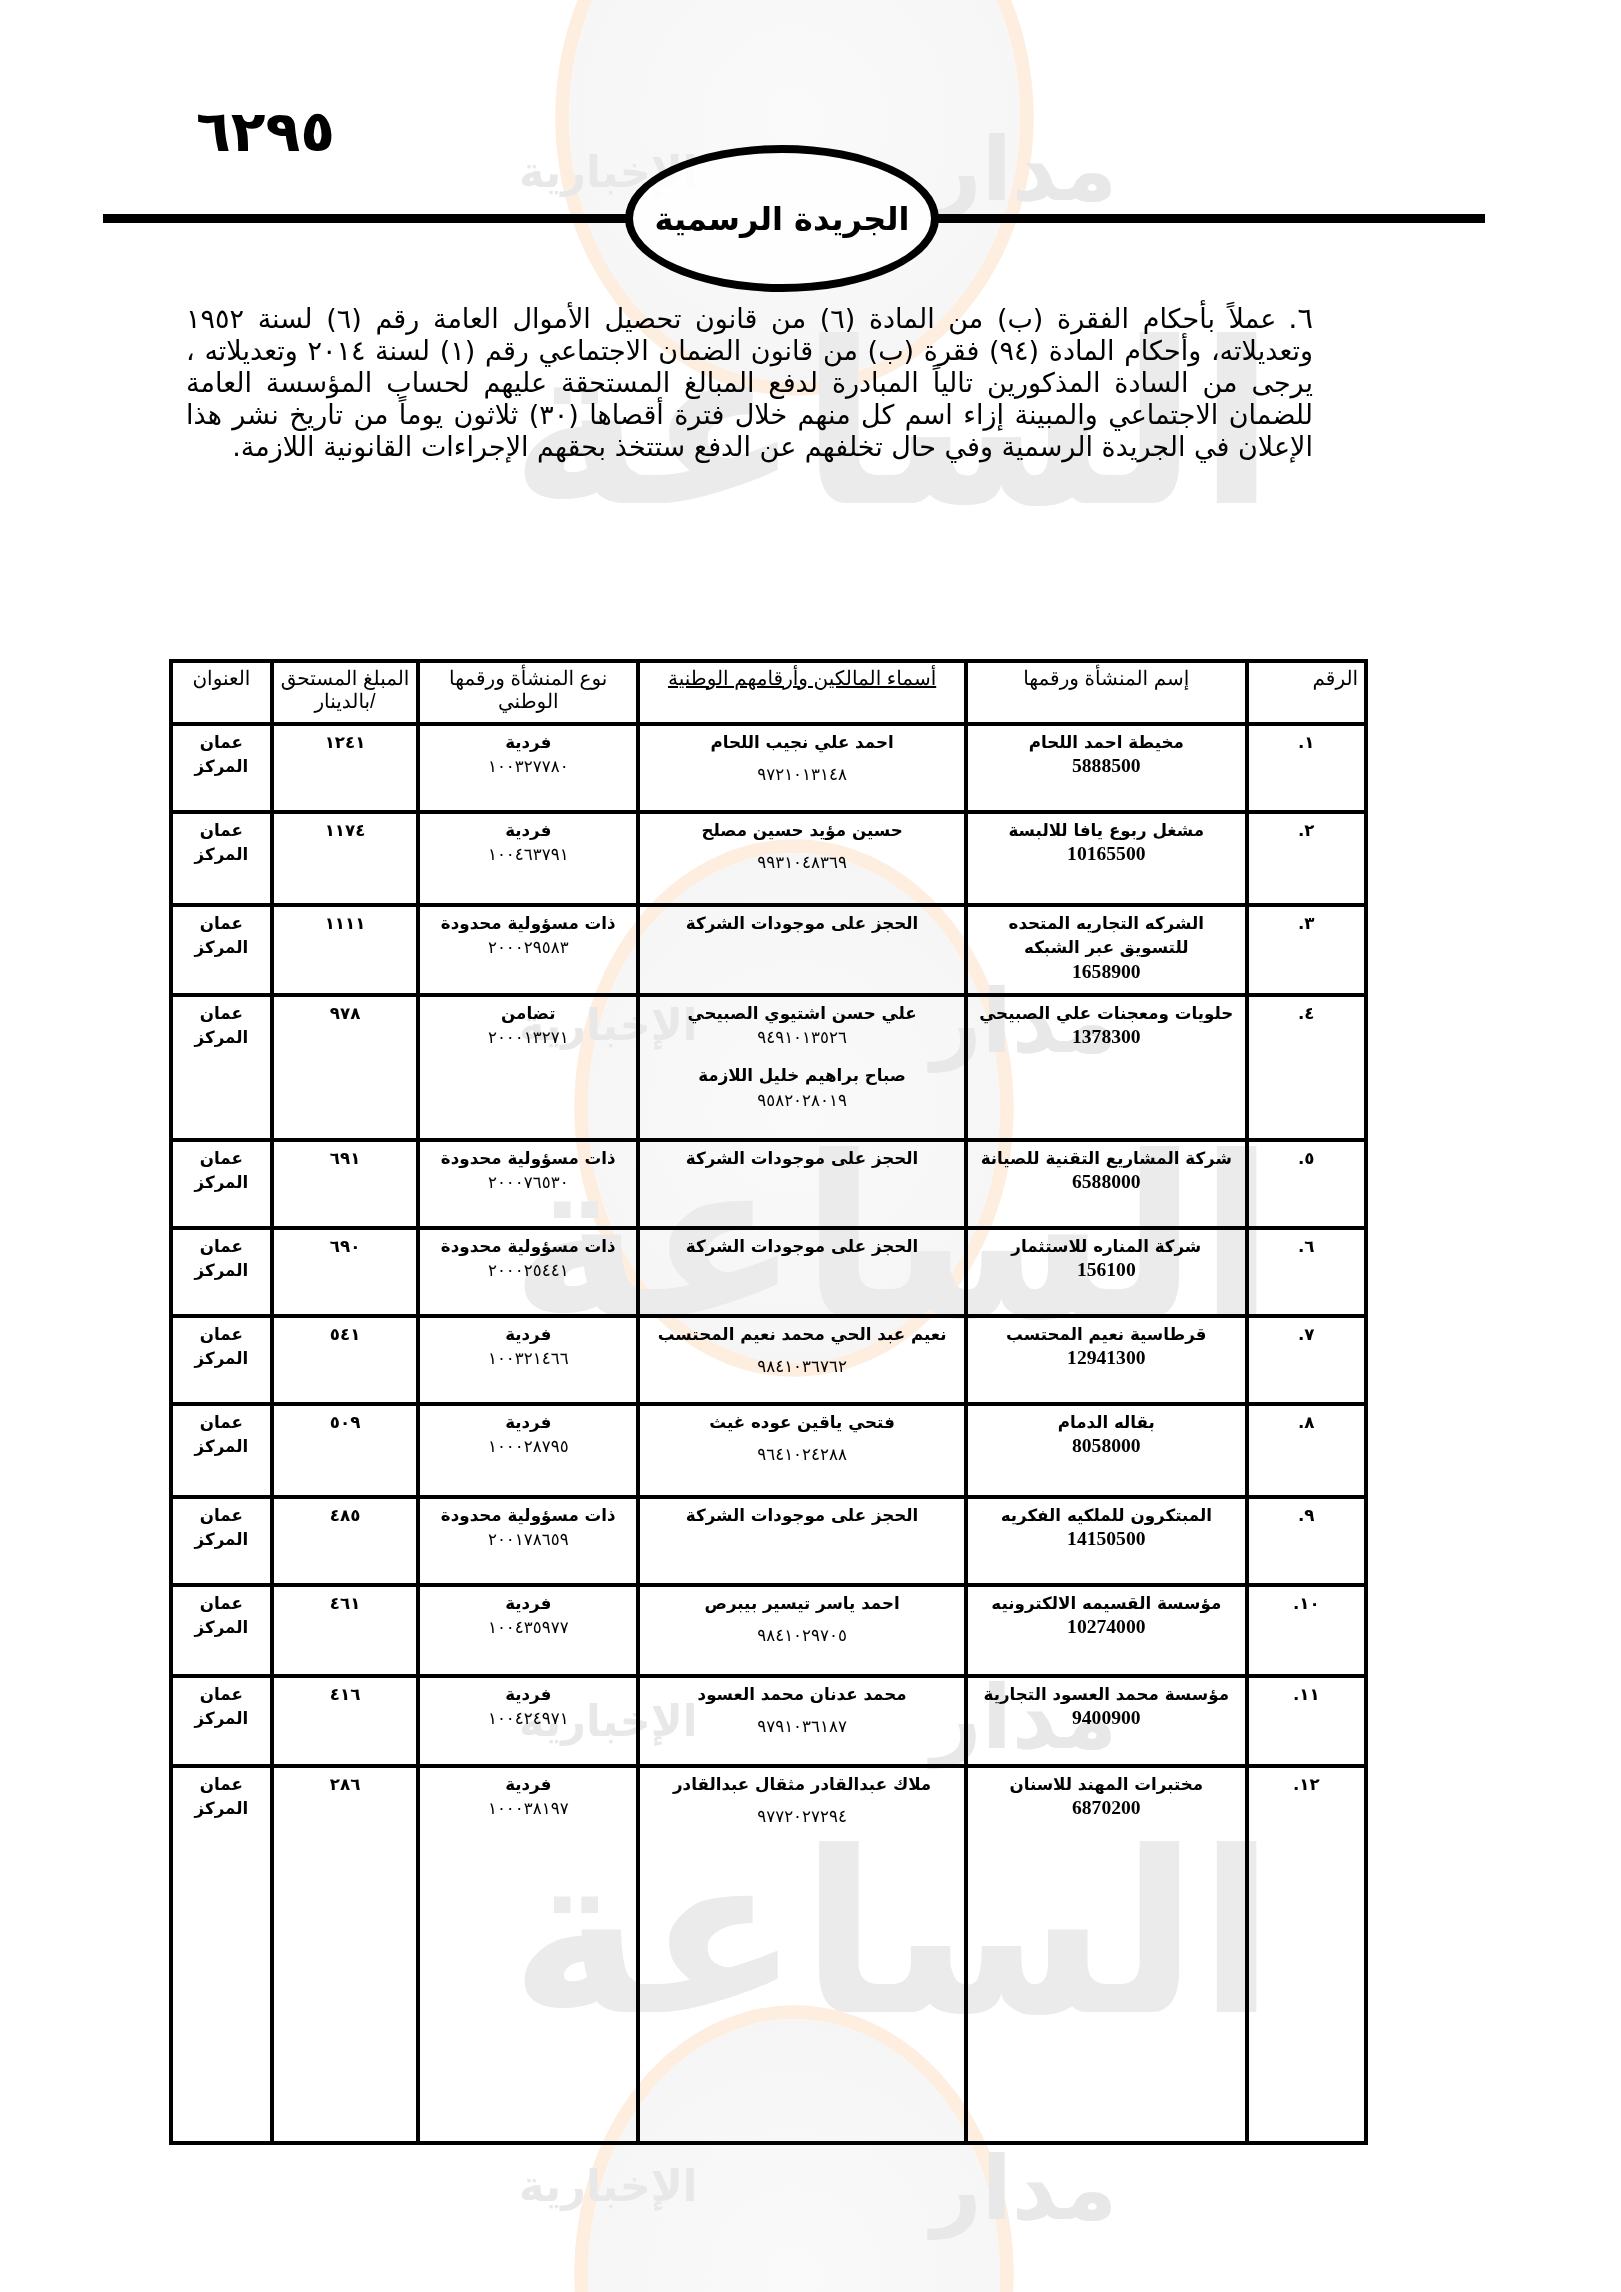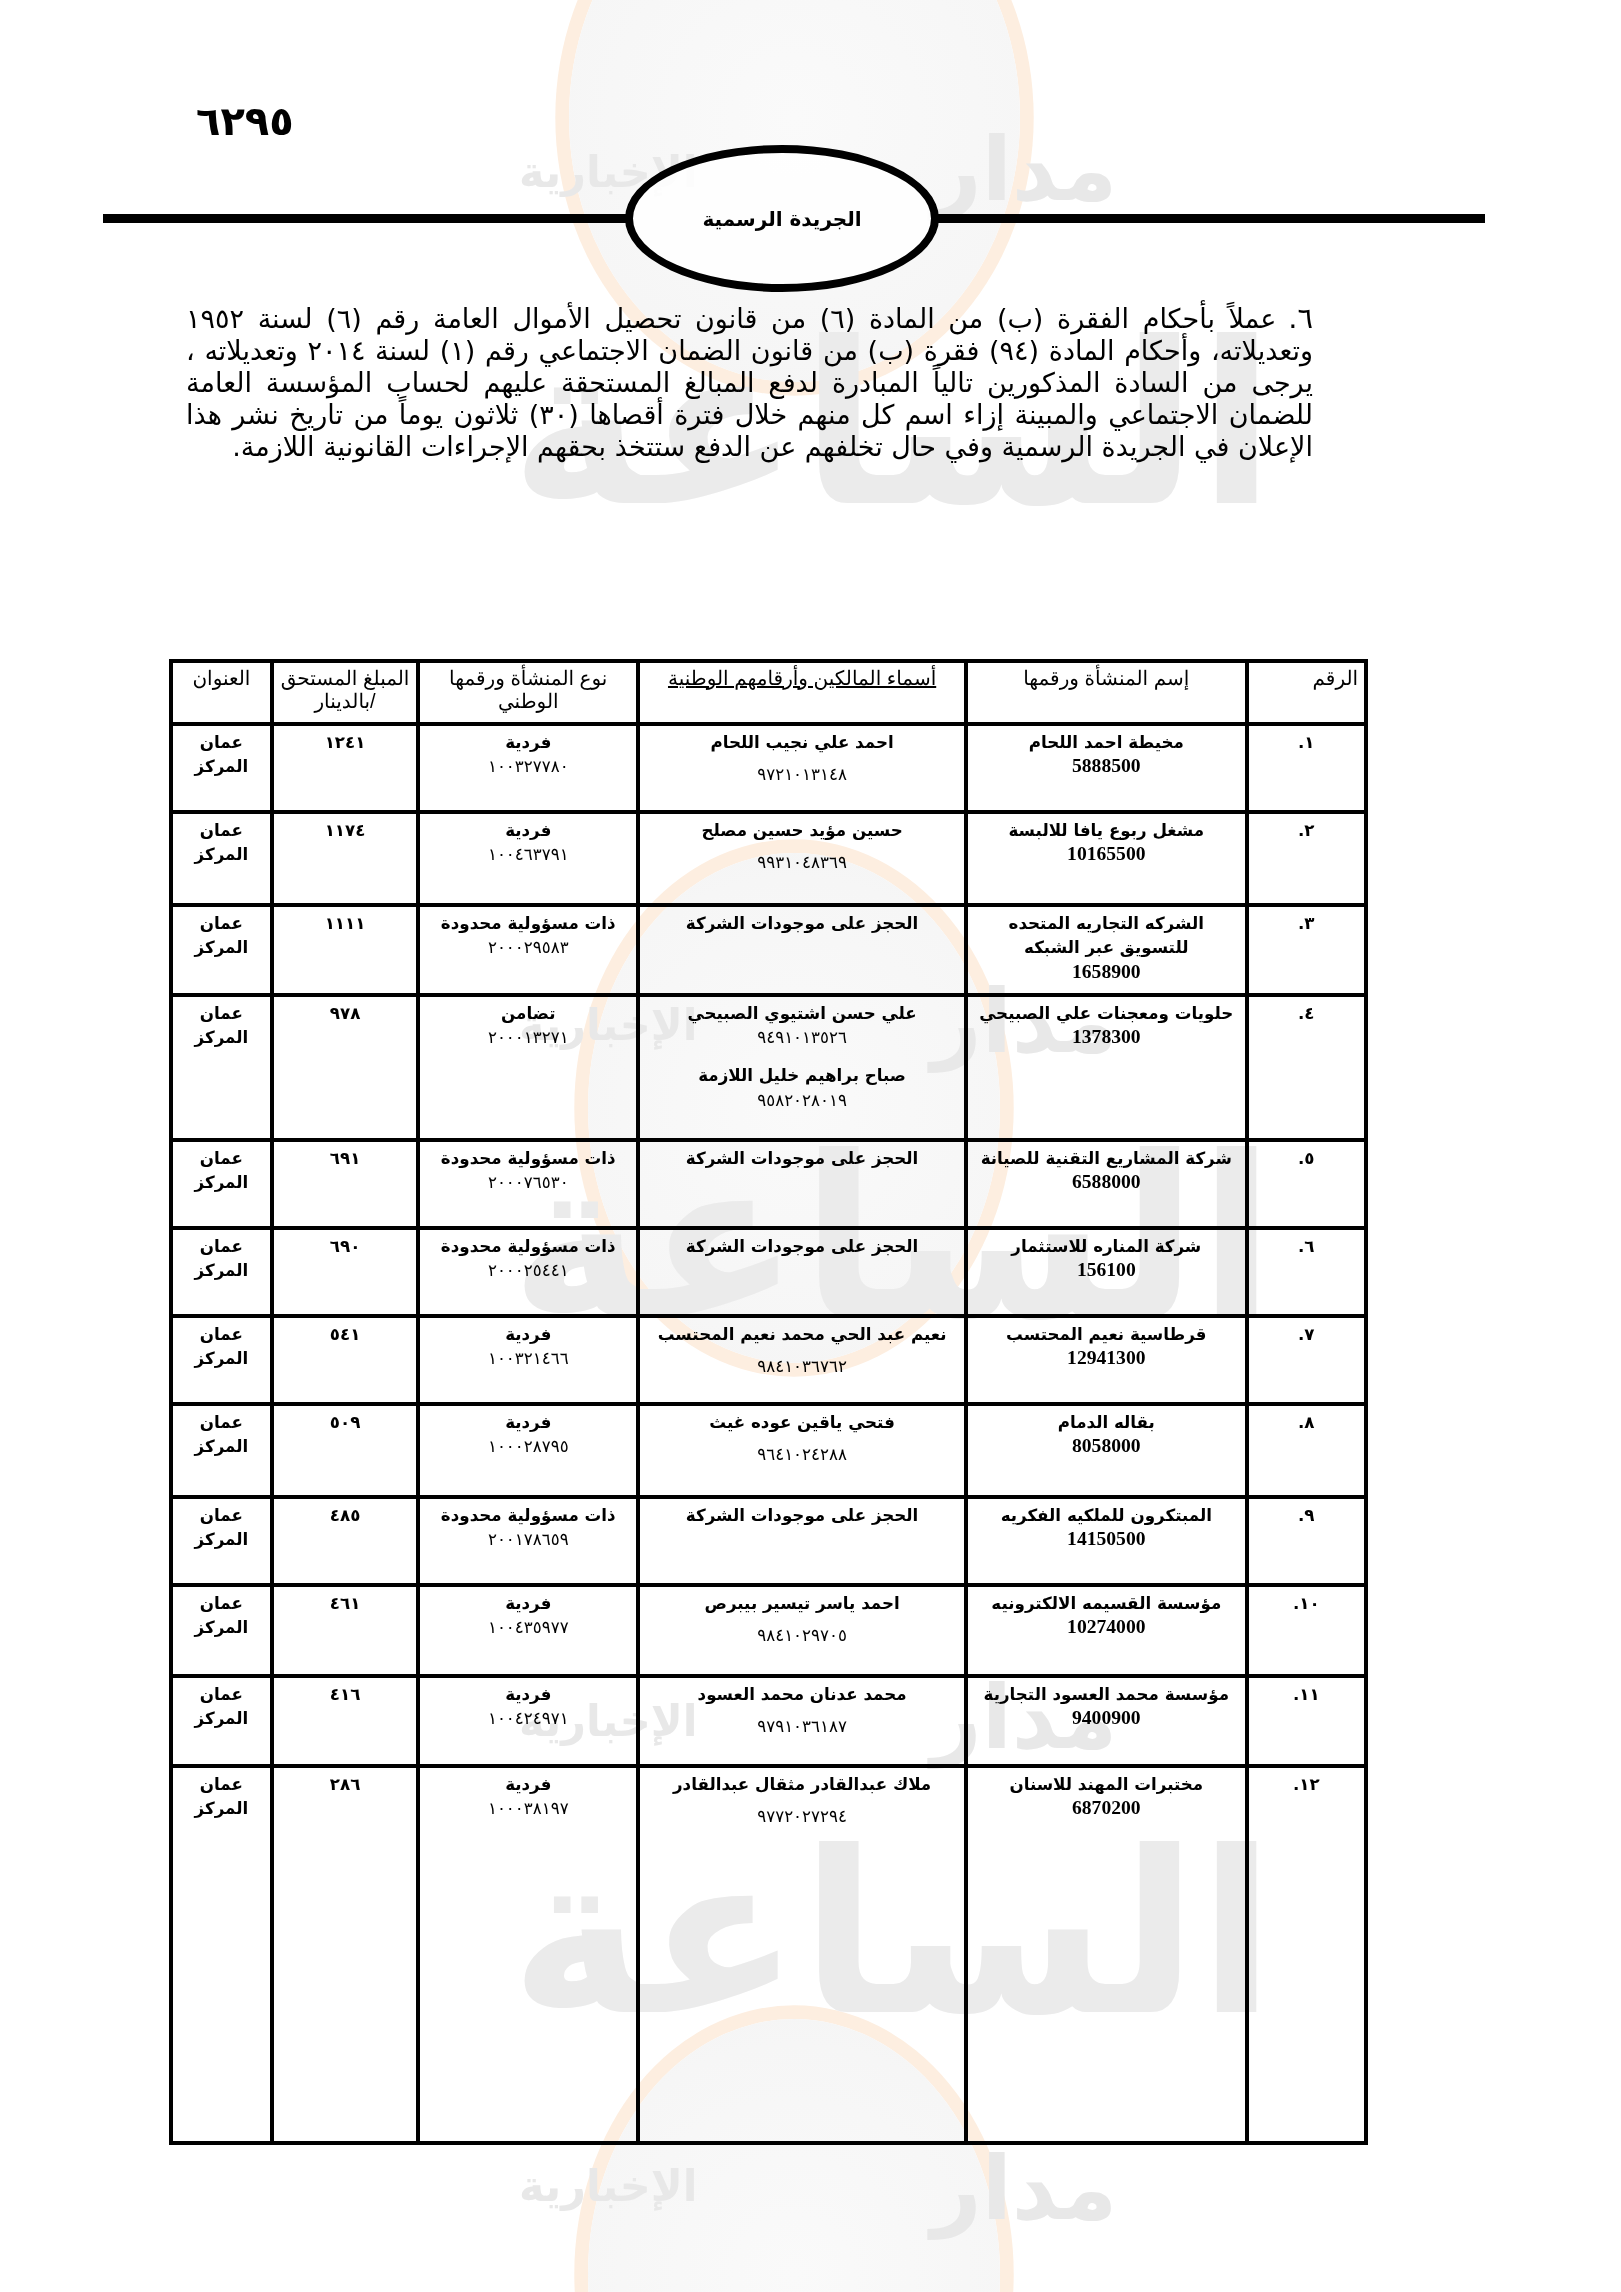--- a/index.html
+++ b/index.html
@@ -4,27 +4,27 @@
 <style>
   html, body { margin:0; padding:0; background:#ffffff; }
   body { width:1621px; height:2293px; position:relative; overflow:hidden; font-family:"DejaVu Sans", sans-serif; color:#000; }
 
   
   .wm { position:absolute; pointer-events:none; }
   .wm-clock { position:absolute; border-radius:50%; background:radial-gradient(circle at 50% 50%, #fafafa 0%, #f6f6f6 70%, #f3f3f3 100%); box-shadow:0 0 0 13.7px #fdeee0; }
   .wm-text-big { position:absolute; color:#ebebeb; font-weight:bold; font-family:"DejaVu Sans", sans-serif; direction:rtl; white-space:nowrap; }
   .wm-text-small { position:absolute; color:#e8e8e8; font-weight:bold; font-family:"DejaVu Sans", sans-serif; direction:rtl; white-space:nowrap; }
 
-  .page-number { position:absolute; left:196px; top:98px; font-size:40px; font-weight:bold; font-family:"DejaVu Sans", sans-serif; letter-spacing:5.9px; direction:rtl; }
+  .page-number { position:absolute; left:196px; top:98px; font-size:57px; font-weight:bold; font-family:"DejaVu Sans", sans-serif; letter-spacing:5.9px; direction:rtl; }
 
   .header-line { position:absolute; top:214px; height:8.8px; background:#000; }
   .header-line.left { left:103px; width:529px; }
   .header-line.right { left:936px; width:549px; }
   .header-oval { position:absolute; left:625px; top:145px; width:314px; height:147px; border:8.8px solid #000; border-radius:50%; box-sizing:border-box; background:rgba(255,255,255,0.85); display:flex; align-items:center; justify-content:center; }
-  .header-oval span { font-size:20px; font-weight:bold; direction:rtl; font-family:"DejaVu Sans", sans-serif; }
+  .header-oval span { font-size:32px; font-weight:bold; direction:rtl; font-family:"DejaVu Sans", sans-serif; }
 
   .intro { position:absolute; left:186px; top:302px; width:1127px; direction:rtl; text-align:justify; font-size:27px; line-height:32px; font-weight:normal; font-family:"DejaVu Sans", sans-serif; }
   .intro .num { font-size:29px; margin-left:11.8px; }
 
   table.records { position:absolute; left:169px; top:659px; width:1199px; border-collapse:separate; border-spacing:0; direction:rtl; border:2.9px double #000; font-family:"DejaVu Sans", sans-serif; }
   table.records th, table.records td { border:2.9px double #000; vertical-align:top; text-align:center; padding:3.9px 5.9px; font-size:16.7px; line-height:24.5px; }
   table.records th { font-weight:normal; font-family:"Liberation Sans", sans-serif; font-size:20px; line-height:23.5px; height:51px; }
   table.records td { font-weight:bold; }
   .col-no { width:106px; }
   .col-name { width:272px; }

